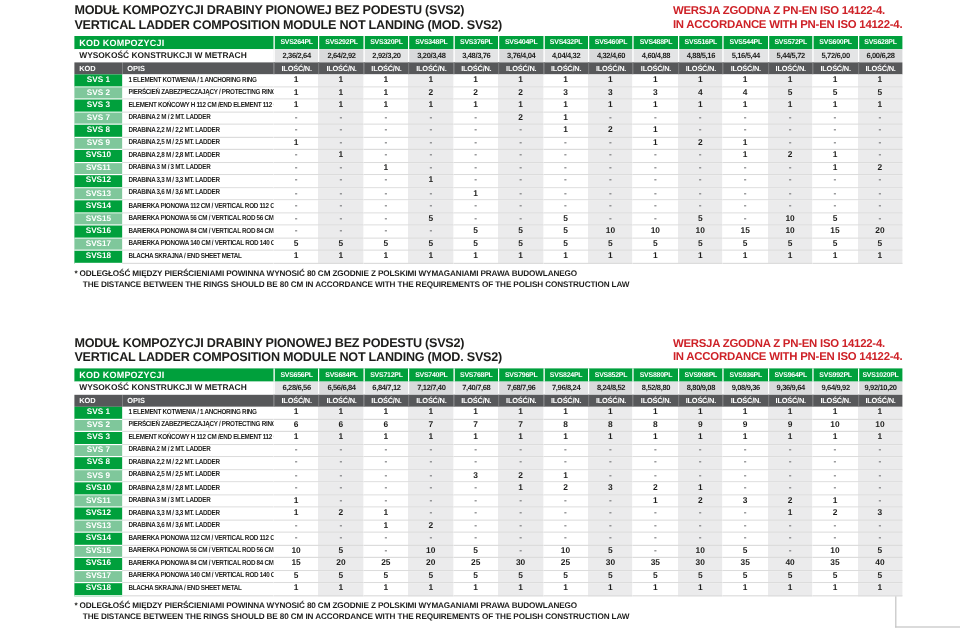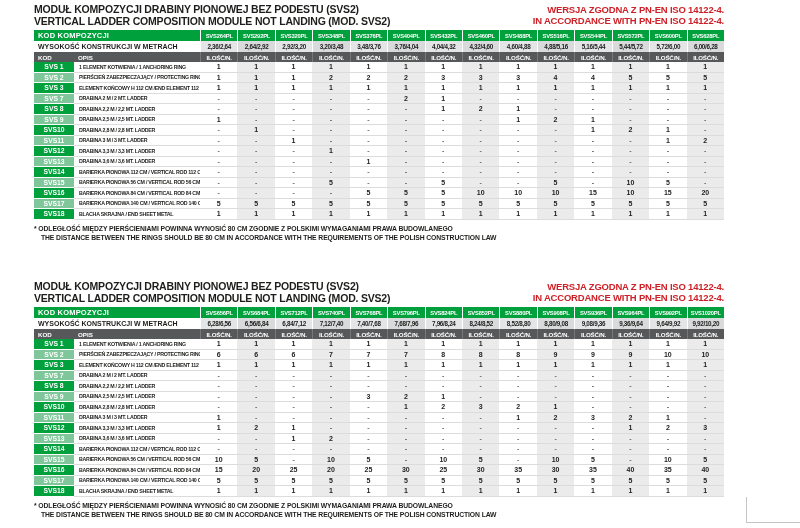--- a/index.html
+++ b/index.html
@@ -3,25 +3,25 @@
 <meta charset="utf-8">
 <style>
   :root{
     --green:#00a03c; --green-light:#7fc79b; --header-gray:#57585a;
     --red:#ce2127; --stripe:#ebebec; --height-bg:#e4e5e6; --height-bg-alt:#d9dadb;
   }
   *{margin:0;padding:0;box-sizing:border-box;}
   html,body{background:#fff;}
   body{width:800px;height:528px;position:relative;overflow:hidden;
        font-family:"Liberation Sans",sans-serif;}
-  .section{position:absolute;left:34px;width:690px;}
+  .section{position:absolute;left:62px;width:690px;}
   #section1{top:4px;} #section2{top:281px;}
   .titlebar{display:flex;justify-content:space-between;align-items:flex-start;margin-bottom:3px;}
   .title{font-size:10.5px;font-weight:bold;color:#1d1d1b;line-height:11.5px;letter-spacing:-0.2px;}
-  .version{font-size:9.5px;font-weight:bold;color:var(--red);text-align:right;line-height:11px;letter-spacing:-0.2px;}
+  .version{font-size:9.5px;font-weight:bold;color:var(--red);line-height:11px;letter-spacing:-0.2px;}
   .tbl{width:100%;border-radius:23px;}
   .trow{display:grid;grid-template-columns:40px 126px repeat(14,1fr);}
   .c{display:flex;align-items:center;justify-content:center;overflow:hidden;}
   .span2{grid-column:span 2;justify-content:flex-start;padding-left:4px;}
   .head-green{height:11px;}
   .green{background:var(--green);color:#fff;font-weight:bold;}
   .green.span2{font-size:7.5px;letter-spacing:0.2px;}
   .colhead{font-size:5.8px;border-left:1px solid #fff;letter-spacing:-0.2px;}
   .height-row{height:11px;}
   .hlabel{font-weight:bold;font-size:7px;color:#1d1d1b;background:#fff;}

